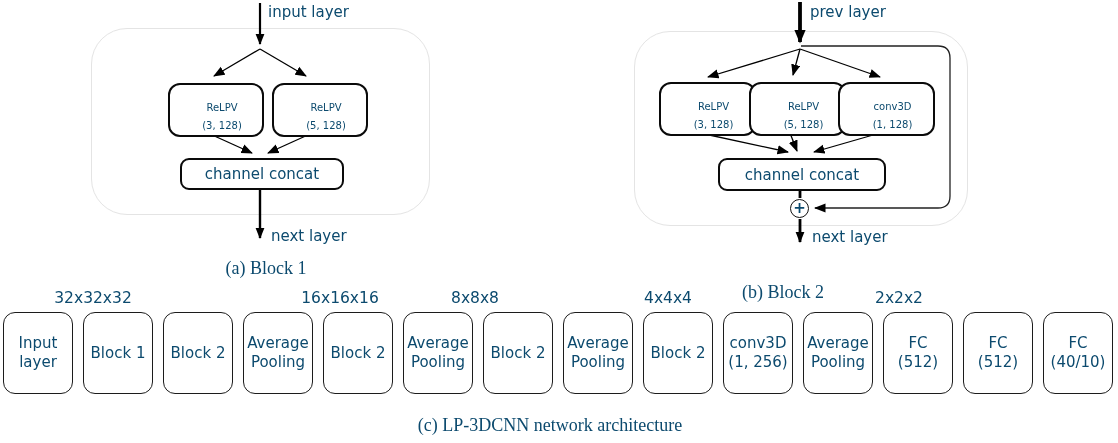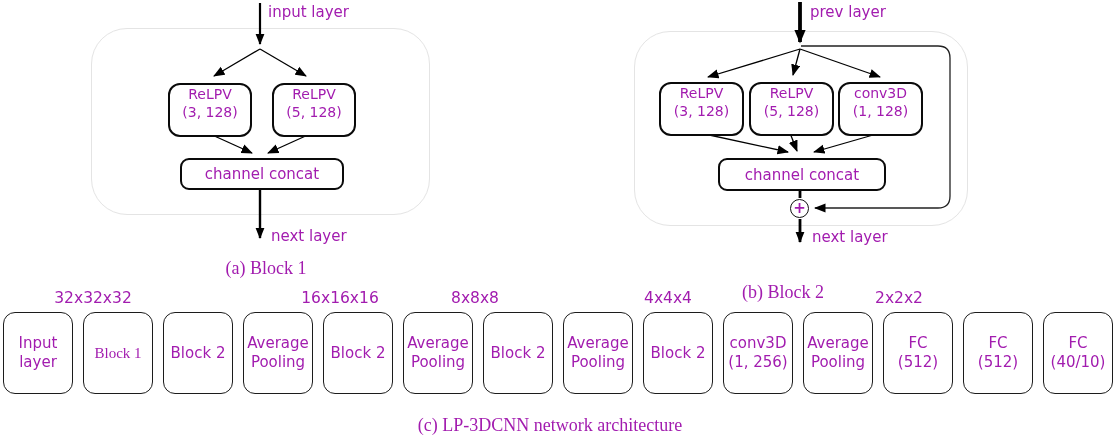--- a/index.html
+++ b/index.html
@@ -1,25 +1,25 @@
 <!DOCTYPE html>
 <html><head>
 <meta charset="utf-8">
 <style>
   html,body{margin:0;padding:0;background:#ffffff;}
   .canvas{position:relative;width:1118px;height:443px;background:#fff;overflow:hidden;
-          font-family:"DejaVu Sans",sans-serif;color:#a21caf;}
+          font-family:"DejaVu Sans",sans-serif;color:#0c4a6e;}
   .wires{position:absolute;left:0;top:0;z-index:1;}
   .container{position:absolute;border:1.5px solid #e4e4e4;border-radius:36px;background:transparent;z-index:0;}
   .c-b1{left:91px;top:28px;width:337px;height:185px;}
   .c-b2{left:634px;top:31px;width:332px;height:193px;}
   .iolabel{position:absolute;z-index:2;font-size:15px;line-height:18px;white-space:nowrap;}
   .node{position:absolute;z-index:2;background:#fff;border:2.5px solid #0a0a0a;border-radius:12px;
-        display:flex;flex-direction:column;align-items:center;justify-content:flex-start;
-        font-size:14px;line-height:18px;text-align:center;}
+        display:flex;flex-direction:column;align-items:center;justify-content:flex-end;
+        font-size:10px;line-height:18px;text-align:center;padding-left:12px;}
   .concat{position:absolute;z-index:2;background:#fff;border:2.5px solid #0a0a0a;border-radius:9px;
         display:flex;align-items:center;justify-content:center;font-size:15px;}
   .sum{position:absolute;z-index:3;width:19px;height:19px;background:#fff;border:1.6px solid #111;
        border-radius:50%;display:flex;align-items:center;justify-content:center;
        font-size:15px;line-height:15px;font-weight:bold;box-sizing:border-box;}
   .caption{position:absolute;z-index:2;transform:translateX(-50%);white-space:nowrap;
            font-family:"Liberation Serif",serif;font-size:18px;line-height:21px;}
   .dimlabel{position:absolute;z-index:2;transform:translateX(-50%);top:289px;
             font-size:15.5px;line-height:18px;white-space:nowrap;margin-left:28px;}
   .stage{position:absolute;z-index:2;top:312px;width:70px;height:82px;background:#fff;
@@ -106,21 +106,21 @@
   <div class="dimlabel" style="left:65px;">32x32x32</div>
   <div class="dimlabel" style="left:312px;">16x16x16</div>
   <div class="dimlabel" style="left:447px;">8x8x8</div>
   <div class="dimlabel" style="left:640px;">4x4x4</div>
   <div class="dimlabel" style="left:871px;">2x2x2</div>
 
   <div class="stage" style="left:3px;">
     <span>Input</span>
     <span>layer</span>
   </div>
-  <div class="stage" style="left:83px;font-family:Liberation Serif, serif;">
+  <div class="stage" style="left:83px;">
     <span>Block 1</span>
     <span></span>
   </div>
   <div class="stage" style="left:163px;">
     <span>Block 2</span>
     <span></span>
   </div>
   <div class="stage" style="left:243px;">
     <span>Average</span>
     <span>Pooling</span>

